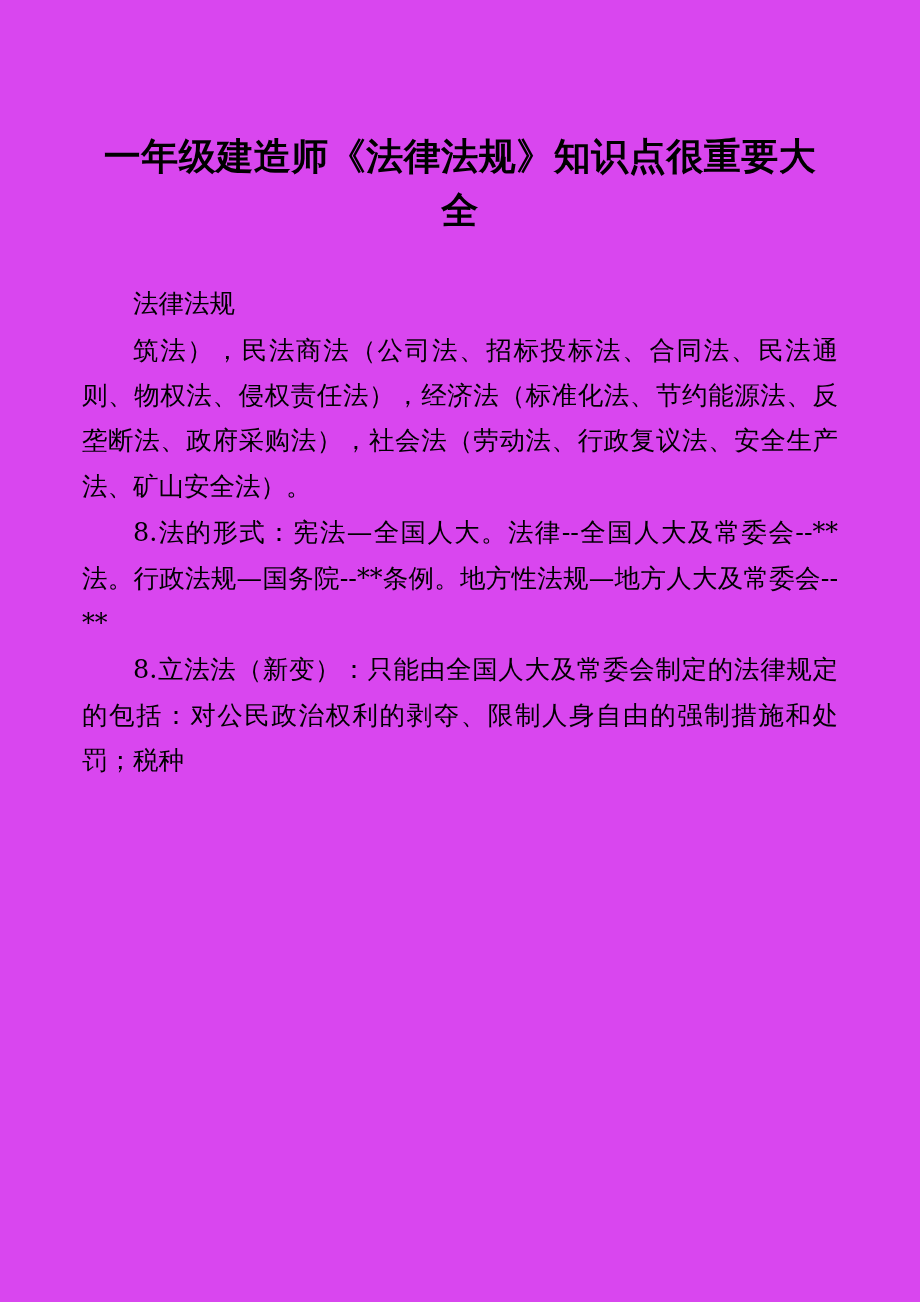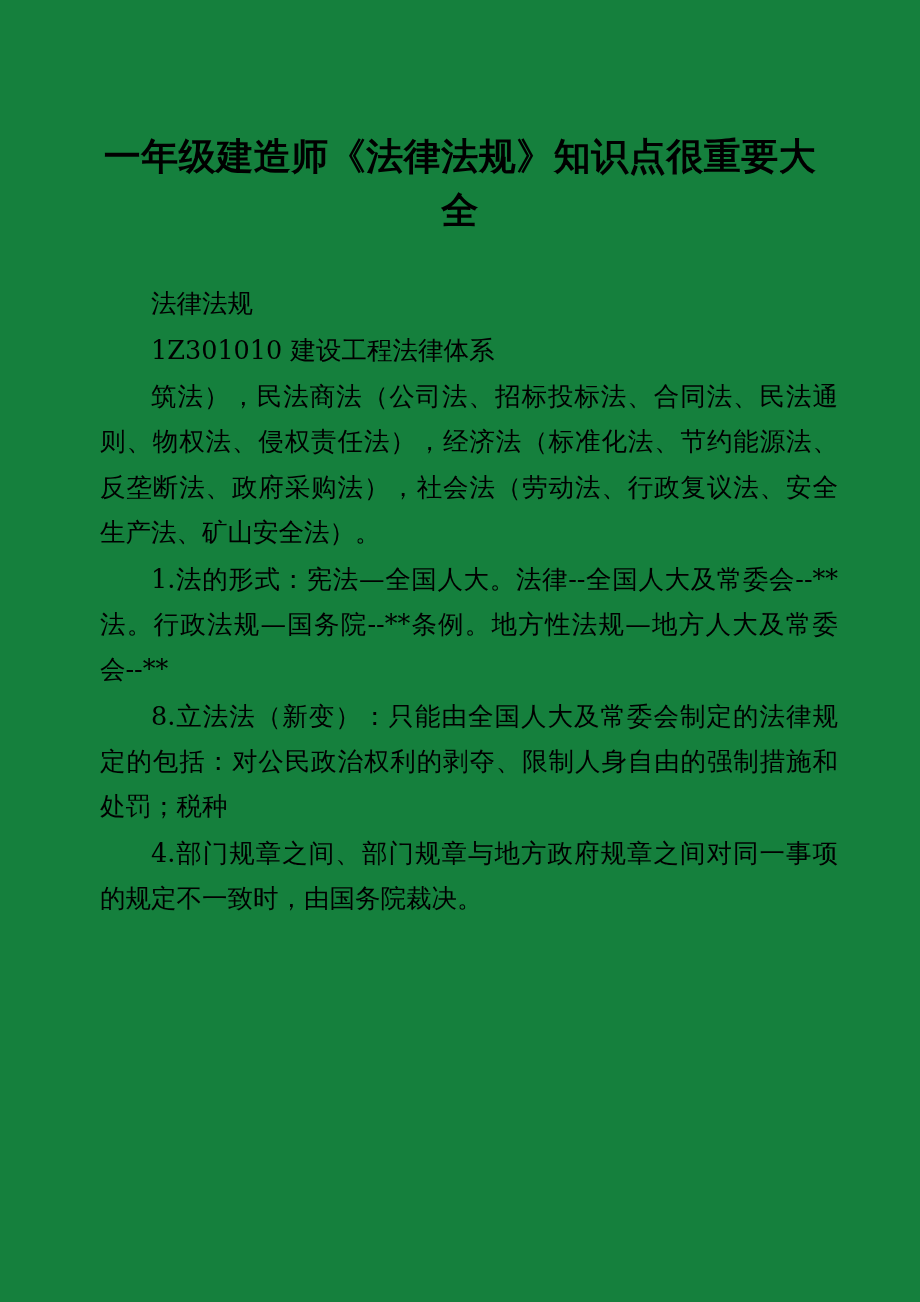--- a/index.html
+++ b/index.html
@@ -12,50 +12,47 @@
     height: 1302px;
     font-family: "DejaVu Serif", "Liberation Serif", serif;
     color: #000000;
     overflow: hidden;
   }
   .page {
     box-sizing: border-box;
     width: 920px;
     height: 1302px;
     padding: 130px 82px 28px 82px;
-    background: #15803d;
+    background: #d946ef;
   }
   .doc-title {
     font-family: "DejaVu Sans", "Liberation Sans", sans-serif;
     font-weight: bold;
     font-size: 37px;
     line-height: 1.45;
     text-align: center;
     letter-spacing: 0.5px;
     margin: 0 0 44px 0;
     padding: 0 6px;
   }
   .body-block {
     font-size: 25.5px;
     line-height: 1.78;
     text-align: justify;
     text-justify: inter-ideograph;
-    margin-left: 18px;
   }
   .para {
     margin: 0 0 1px 0;
     text-indent: 2em;
   }
 </style>
 </head>
 <body>
 
 <div class="page">
   <h1 class="doc-title">一年级建造师《法律法规》知识点很重要大全</h1>
   <div class="body-block">
     <p class="para">法律法规</p>
-    <p class="para">1Z301010 建设工程法律体系</p>
     <p class="para">筑法），民法商法（公司法、招标投标法、合同法、民法通则、物权法、侵权责任法），经济法（标准化法、节约能源法、反垄断法、政府采购法），社会法（劳动法、行政复议法、安全生产法、矿山安全法）。</p>
-    <p class="para">1.法的形式：宪法—全国人大。法律--全国人大及常委会--**法。行政法规—国务院--**条例。地方性法规—地方人大及常委会--**</p>
+    <p class="para">8.法的形式：宪法—全国人大。法律--全国人大及常委会--**法。行政法规—国务院--**条例。地方性法规—地方人大及常委会--**</p>
     <p class="para">8.立法法（新变）：只能由全国人大及常委会制定的法律规定的包括：对公民政治权利的剥夺、限制人身自由的强制措施和处罚；税种</p>
-    <p class="para">4.部门规章之间、部门规章与地方政府规章之间对同一事项的规定不一致时，由国务院裁决。</p>
   </div>
 </div>
 
 </body></html>

